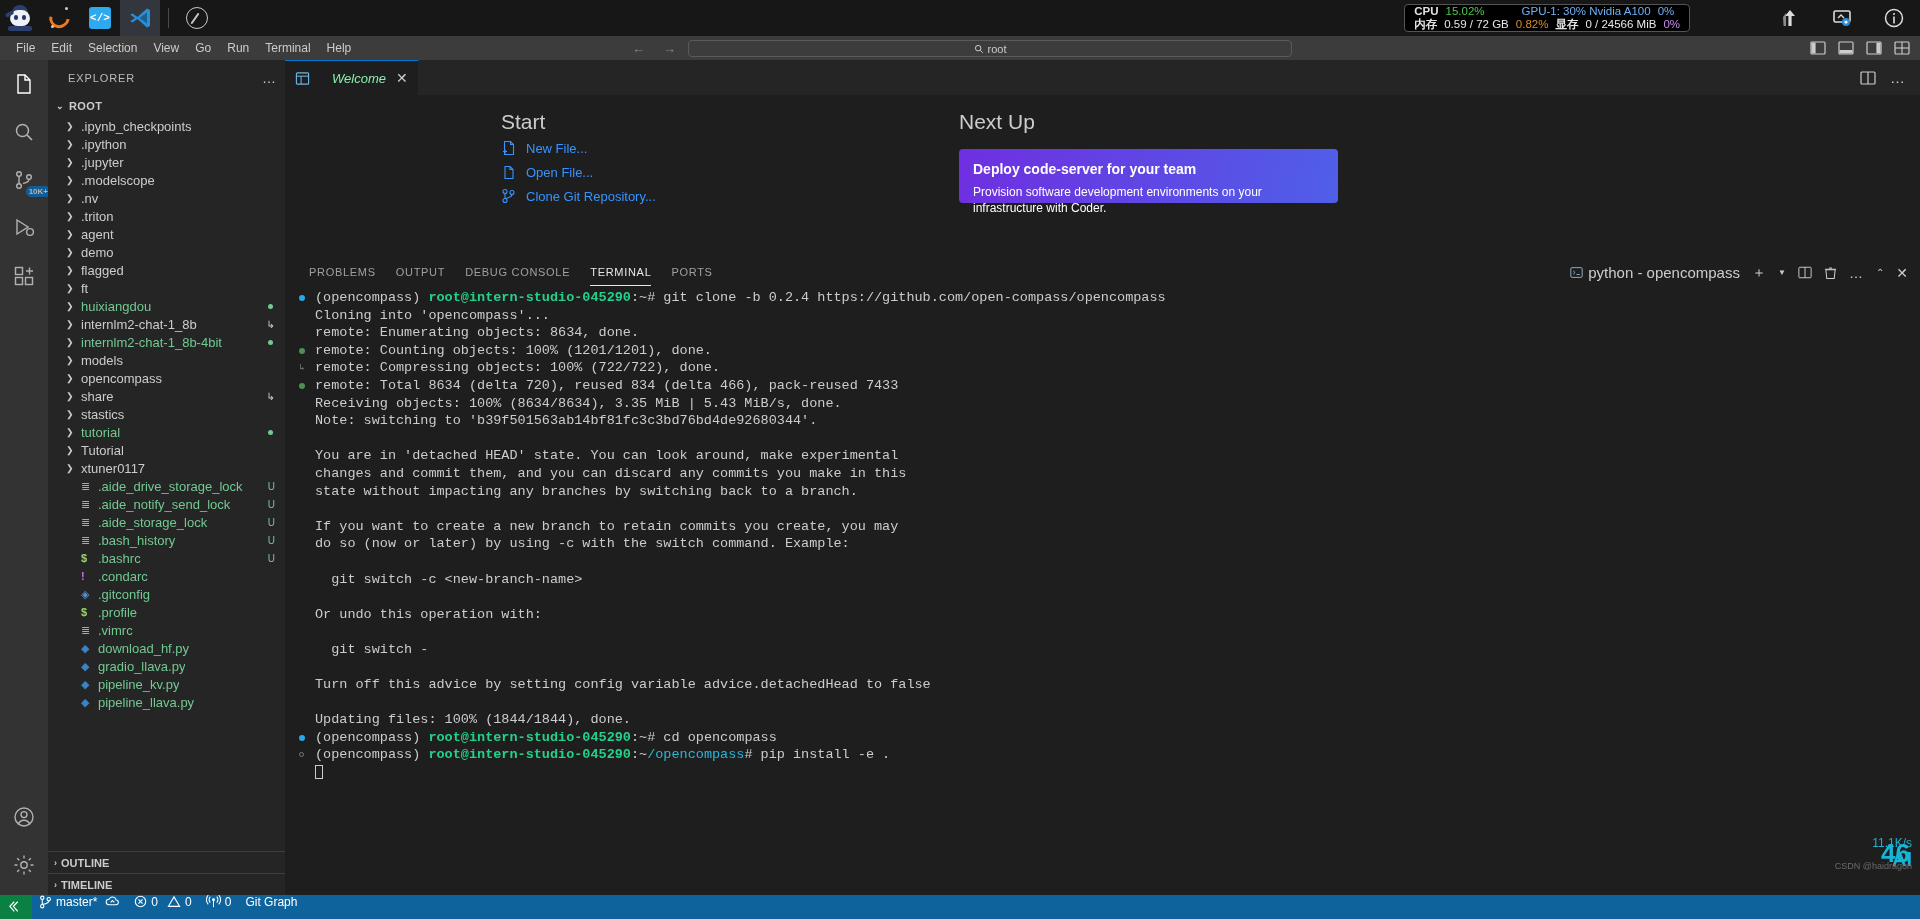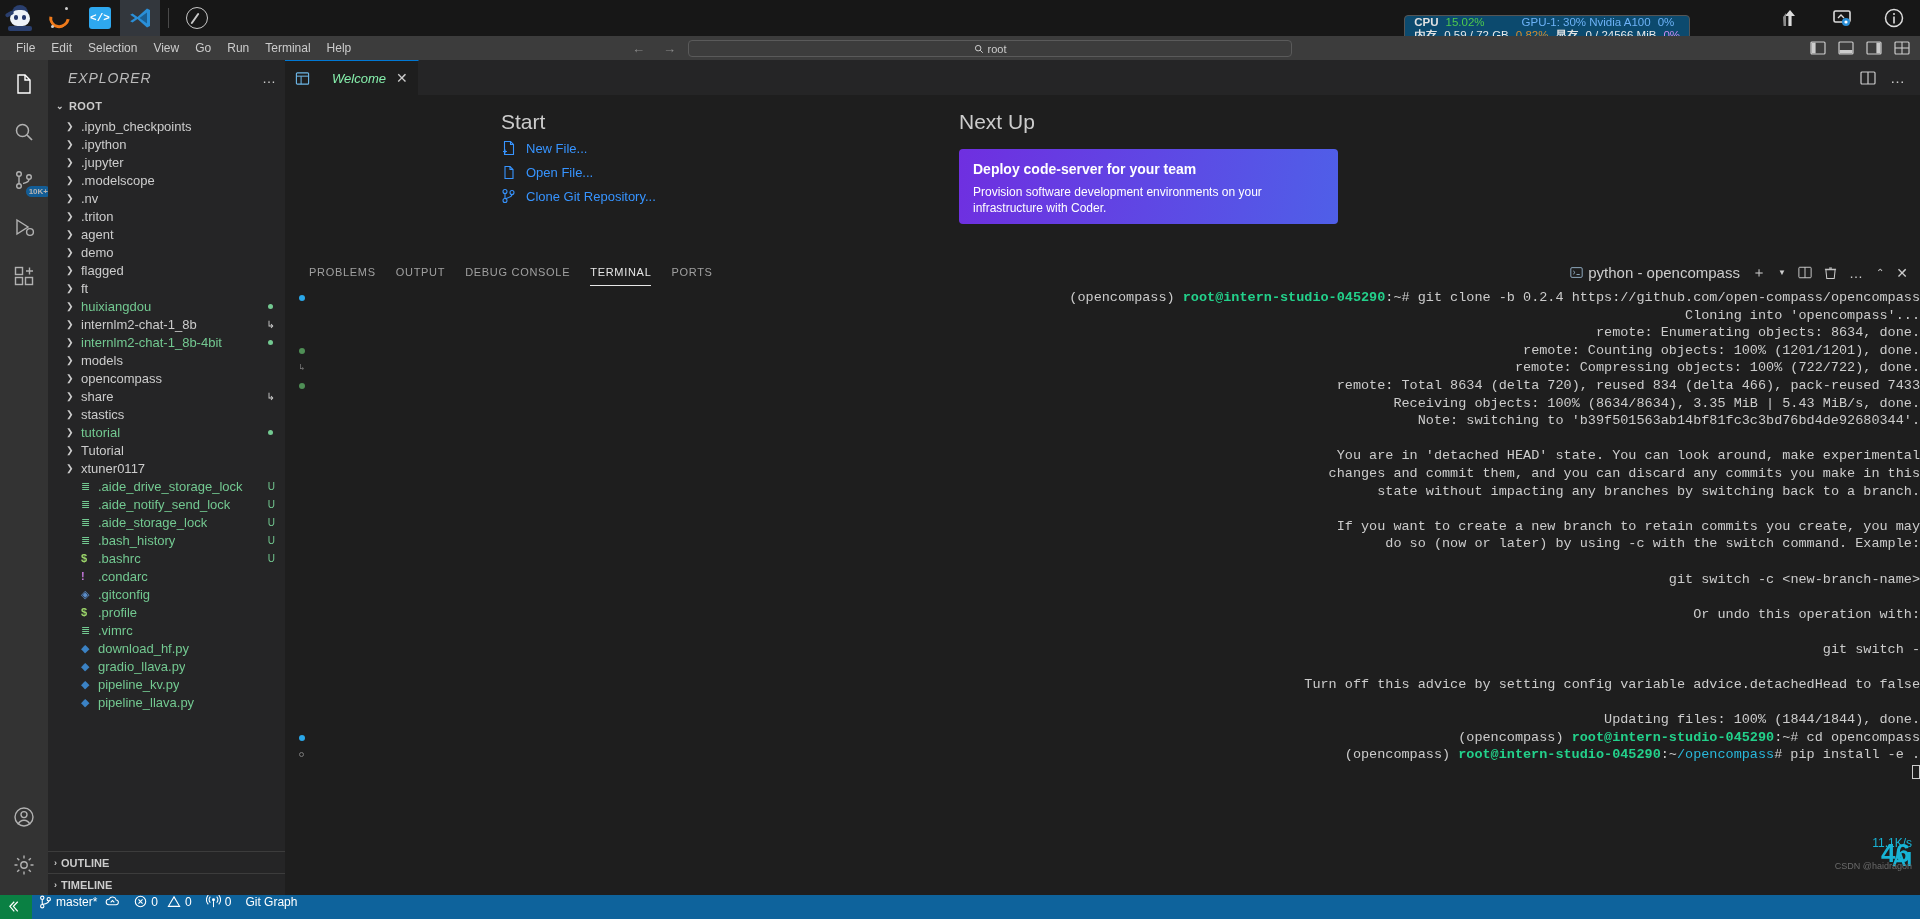--- a/index.html
+++ b/index.html
@@ -43,21 +43,21 @@
 
   .logo-compass { width:22px; height:22px; border:1.6px solid #c8c8c8;
         border-radius:50%; position:relative; }
   .logo-compass:after { content:""; position:absolute; left:7px; top:4px;
         width:2px; height:13px; background:#c8c8c8; transform:rotate(35deg);
         border-radius:1px; }
 
   #sysmon { position:absolute; right:230px; top:4px; height:28px;
         border:1px solid #555; border-radius:4px; padding:1px 9px;
         display:flex; flex-direction:column; justify-content:center;
-        font-size:11.5px; line-height:13px; background:#0c4a6e;margin-top:11px; }
+        font-size:11.5px; line-height:13px; background:#000000; }
   .sm-row { display:flex; gap:7px; white-space:nowrap; }
   .sm-lbl { color:#e2e2e2; font-weight:bold; }
   .sm-green { color:#4ec94e; } .sm-orange { color:#d98b2b; }
   .sm-blue { color:#6db2f7; } .sm-purple { color:#c98bf0; }
   .sm-white { color:#e8e8e8; }
   .sm-gpu { margin-left:30px; }
 
   .tb-right { position:absolute; right:0; top:0; height:36px; display:flex;
         align-items:center; }
   .tb-ricon { width:52px; height:36px; display:flex; align-items:center;
@@ -88,21 +88,21 @@
   .ab-badge { position:absolute; right:6px; bottom:7px; background:#0078d4;
         color:#fff; font-size:8px; border-radius:8px; padding:0 3px; line-height:11px;
         min-width:15px; text-align:center; font-weight:bold; }
   .ab-bottom { margin-top:auto; }
 
   
   #sidebar { position:absolute; left:48px; top:60px; width:237px; height:835px;
         background:#252526; }
   #sb-head { height:35px; display:flex; align-items:center;
         padding:0 8px 0 20px; justify-content:space-between; }
-  #sb-title { font-size:14px; color:#bbbbbb; letter-spacing:.9px;font-style:italic; }
+  #sb-title { font-size:11px; color:#bbbbbb; letter-spacing:.9px; }
   #sb-dots { color:#cccccc; font-size:14px; letter-spacing:1px; }
   #root-row { height:22px; display:flex; align-items:center; padding-left:8px;
         font-size:11px; color:#cccccc; font-weight:bold; letter-spacing:.4px; }
   #filetree { height:657px; overflow:hidden; }
   .ft-row { height:18px; display:flex; align-items:center; padding-left:18px;
         font-size:13px; color:#cccccc; position:relative; white-space:nowrap; }
   .ft-chev { width:15px; color:#cccccc; font-size:9px; flex:0 0 15px; }
   .ft-ico { width:17px; flex:0 0 17px; font-size:11px; display:inline-block; }
   .ft-name { overflow:hidden; text-overflow:ellipsis; }
   .ft-badge { position:absolute; right:10px; font-size:10px; }
@@ -125,21 +125,21 @@
   #tab-actions { margin-left:auto; display:flex; align-items:center; gap:14px;
         padding-right:14px; color:#cccccc; }
 
   
   #welcome { position:absolute; left:0; top:35px; width:1635px; height:160px;
         overflow:hidden; background:#1e1e1e; }
   #wc-inner { position:relative; width:100%; height:100%; }
   .wc-h { position:absolute; font-size:21px; color:#cccccc; font-weight:normal; }
   .wc-link { position:absolute; display:flex; align-items:center; gap:9px;
         font-size:13px; color:#3794ff; }
-  #nextcard { position:absolute; left:674px; top:54px; width:379px; height:75px;
+  #nextcard { position:absolute; left:674px; top:54px; width:379px; height:54px;
         background:linear-gradient(100deg,#6f2fe0,#4f5fe8); border-radius:4px;
         padding:12px 14px; color:#fff; }
   #nc-title { font-size:14px; font-weight:bold; margin-bottom:7px; }
   #nc-body { font-size:12px; line-height:16px; }
 
   
   #panel { position:absolute; left:0; top:195px; width:1635px; height:640px;
         background:#1e1e1e; }
   #panel-tabs { height:35px; display:flex; align-items:center; gap:0;
         padding-left:14px; position:relative; }
@@ -149,21 +149,21 @@
   .p-tab.active:after { content:""; position:absolute; left:10px; right:10px;
         bottom:4px; height:1px; background:#e7e7e7; }
   #panel-right { margin-left:auto; display:flex; align-items:center; gap:12px;
         padding-right:12px; }
   #term-sel { font-size:15px; color:#cccccc; display:flex; align-items:center; gap:5px; }
 
   #terminal { position:absolute; left:0; top:35px; width:1635px; height:605px;
         overflow:hidden; padding-left:14px; }
   .t-line { height:17.6px; font-family:"Liberation Mono", monospace;
         font-size:13.5px; color:#cccccc; white-space:pre; position:relative;
-        padding-left:16px;text-align:right; }
+        padding-left:16px; }
   .t-mark { position:absolute; left:0; top:5px; width:6px; height:6px;
         border-radius:50%; }
   .t-mark.filled-b { background:#2aa7e8; }
   .t-mark.filled-g { background:#4f8f56; }
   .t-mark.ring { border:1px solid #7a7a7a; background:transparent;
         width:5px; height:5px; }
   .t-mark.arrow { background:transparent; color:#7a7a7a; font-size:9px;
         width:auto; height:auto; top:2px; }
   .tg { color:#23d18b; font-weight:bold; }
   .tb-cyan { color:#29b8db; }

